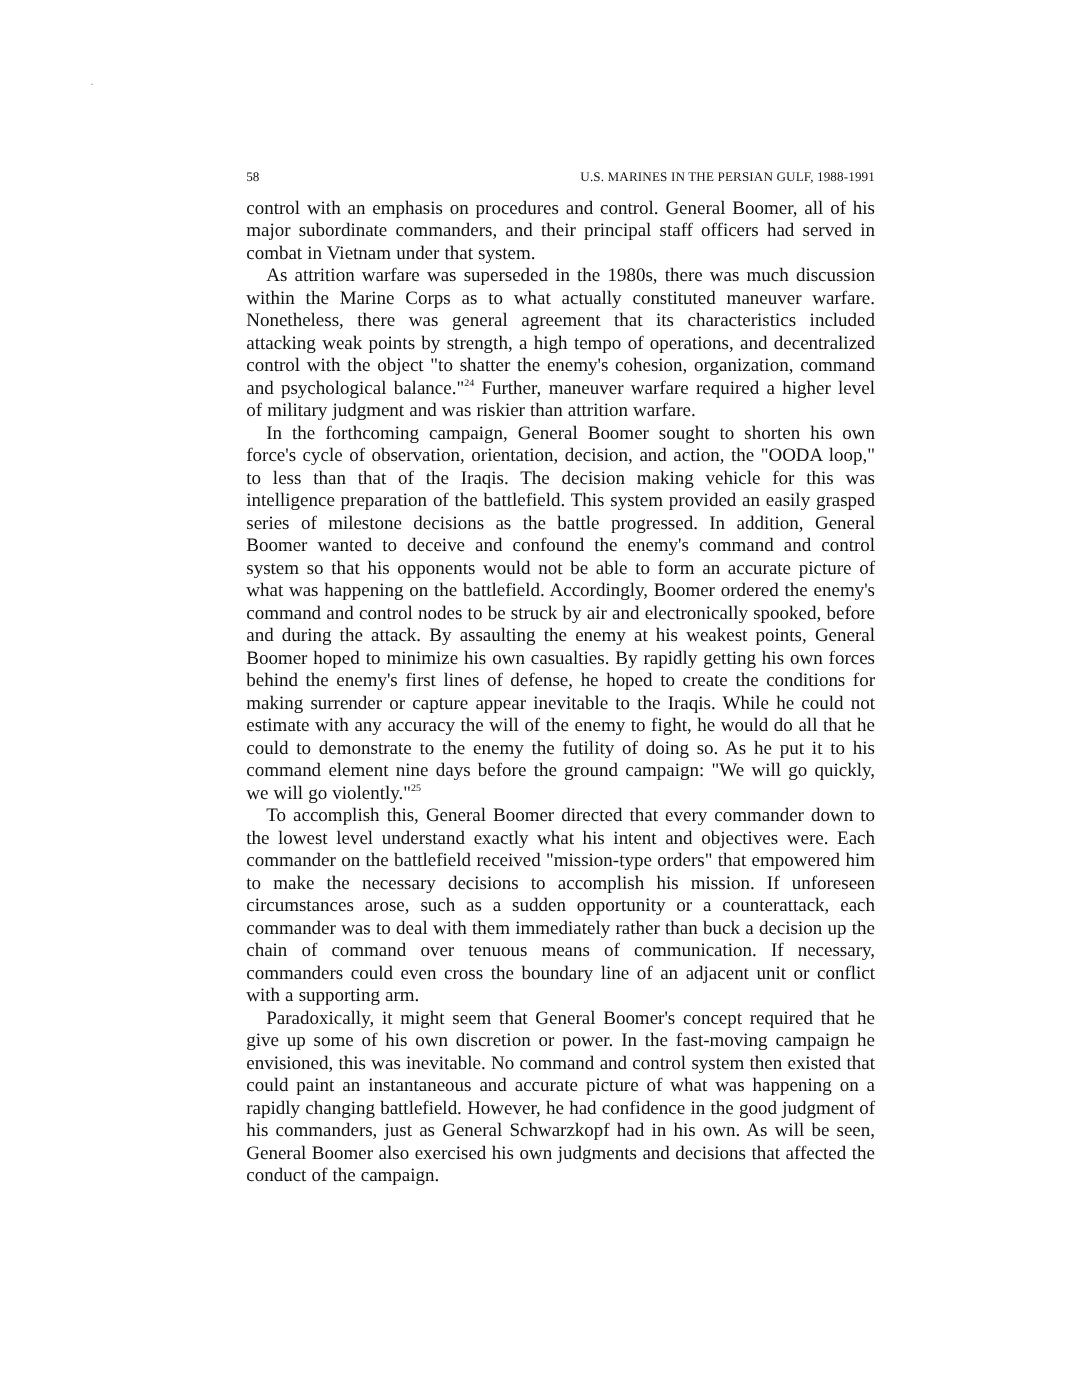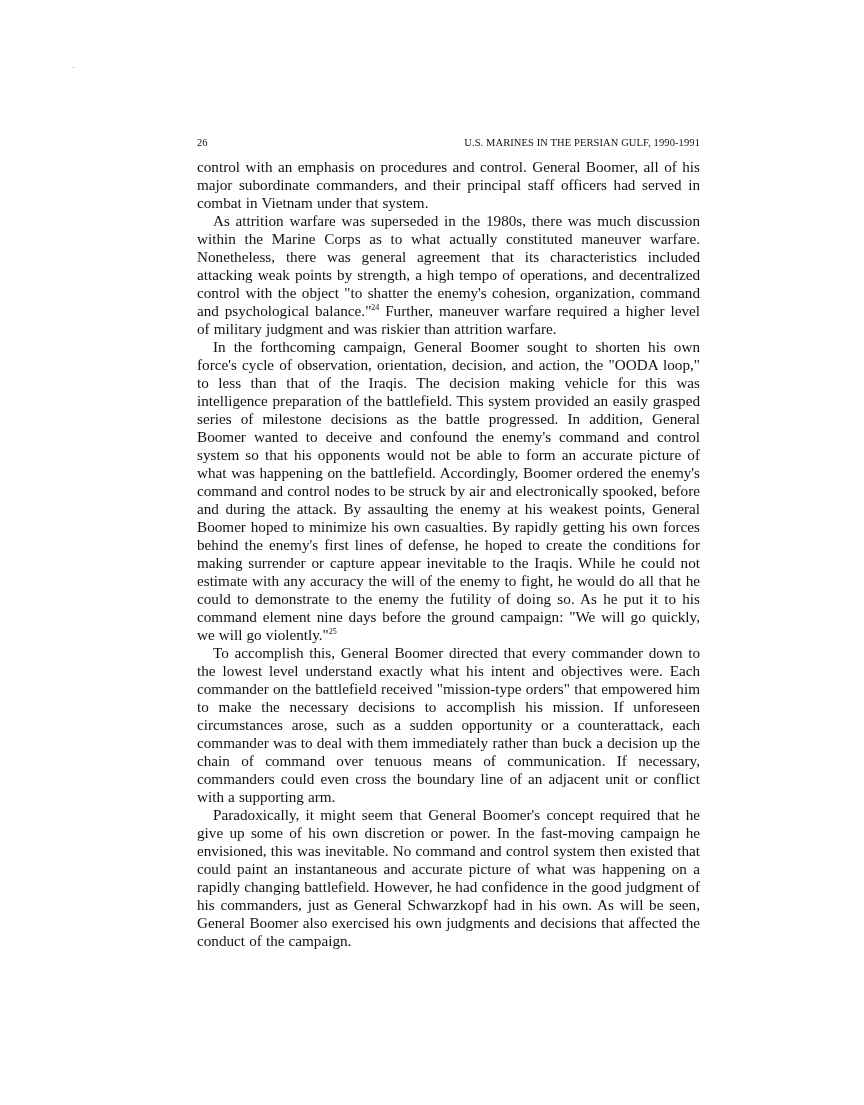--- a/index.html
+++ b/index.html
@@ -22,22 +22,22 @@
   .body p.cont { text-indent: 0; }
   sup { font-size: 8px; line-height: 0; vertical-align: 6px; }
 </style>
 </head>
 <body>
 
 <div class="speck"></div>
 
 <div class="page">
   <div class="running-head">
-    <span>26</span>
-    <span class="title">U.S. MARINES IN THE PERSIAN GULF, 1990-1991</span>
+    <span>58</span>
+    <span class="title">U.S. MARINES IN THE PERSIAN GULF, 1988-1991</span>
   </div>
 
   <div class="body">
     <p class="cont">
       <span>control with an emphasis on procedures and control.  General Boomer, all of his major subordinate commanders, and their principal staff officers had served in combat in Vietnam under that system.</span>
     </p>
     <p>
       <span>As attrition warfare was superseded in the 1980s, there was much discussion within the Marine Corps as to what actually constituted maneuver warfare. Nonetheless, there was general agreement that its characteristics included attacking weak points by strength, a high tempo of operations, and decentralized control with the object "to shatter the enemy's cohesion, organization, command and psychological balance."</span><sup>24</sup><span>  Further, maneuver warfare required a higher level of military judgment and was riskier than attrition warfare.</span>
     </p>
     <p>

